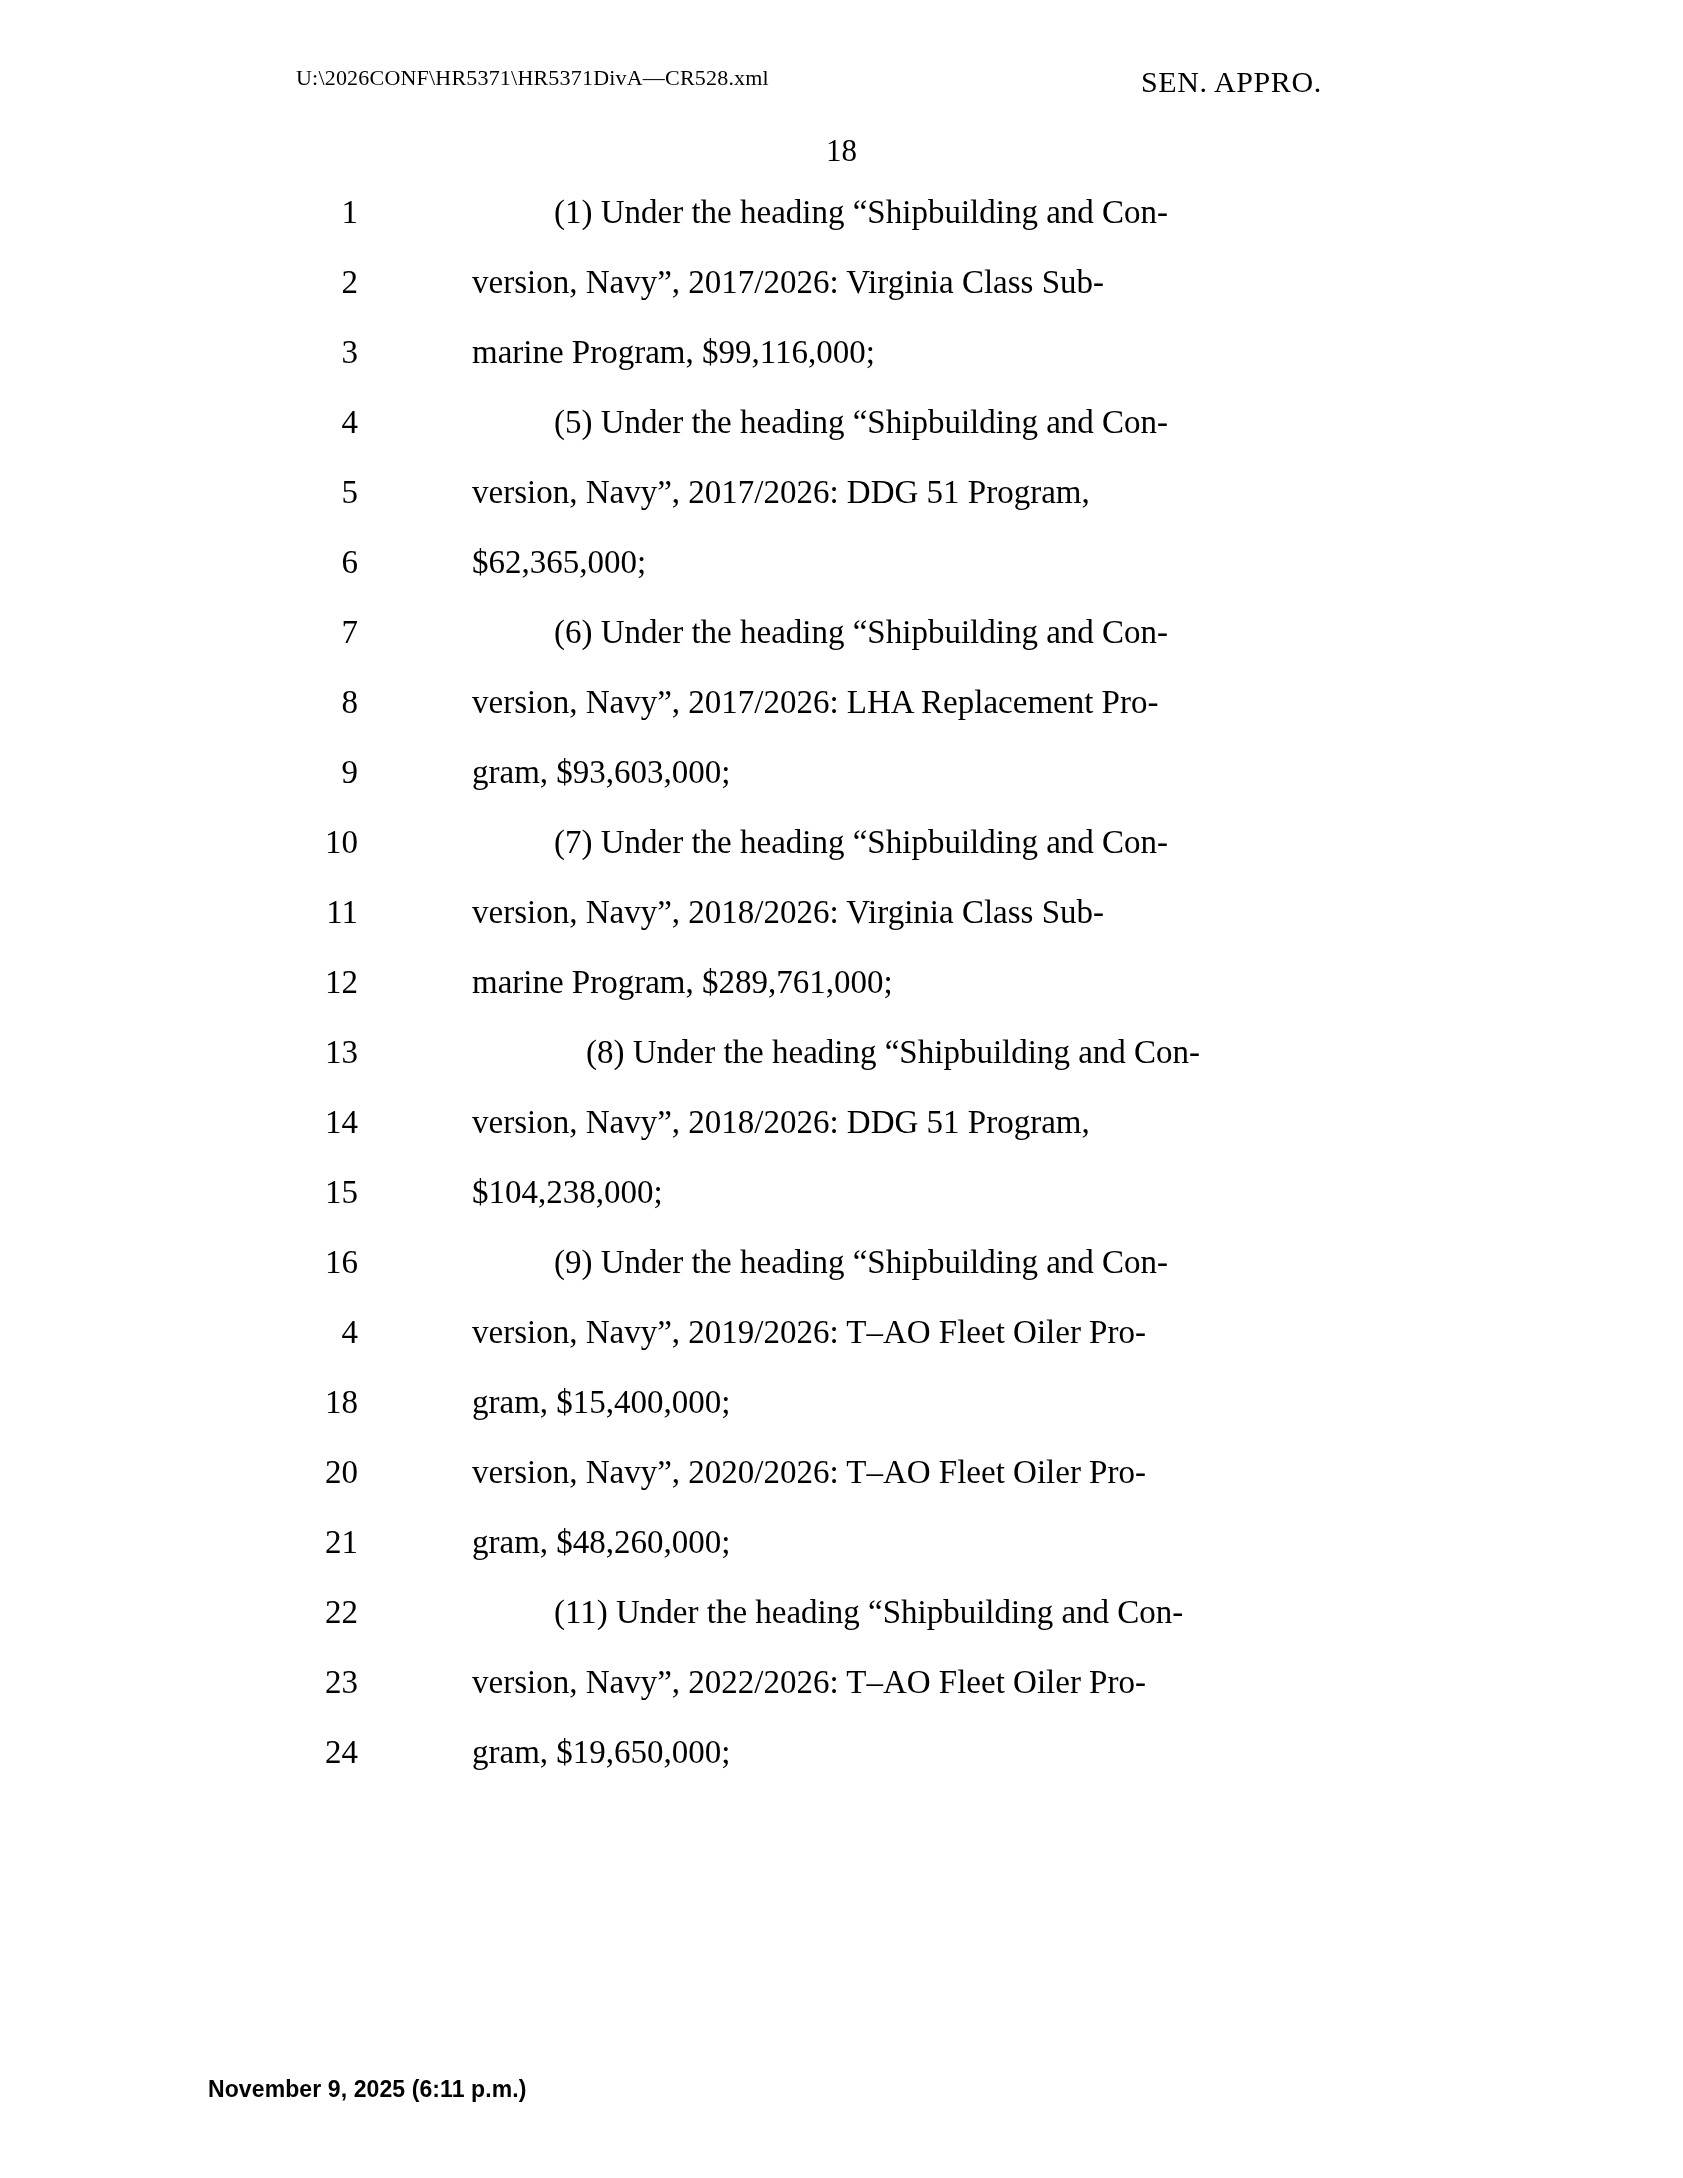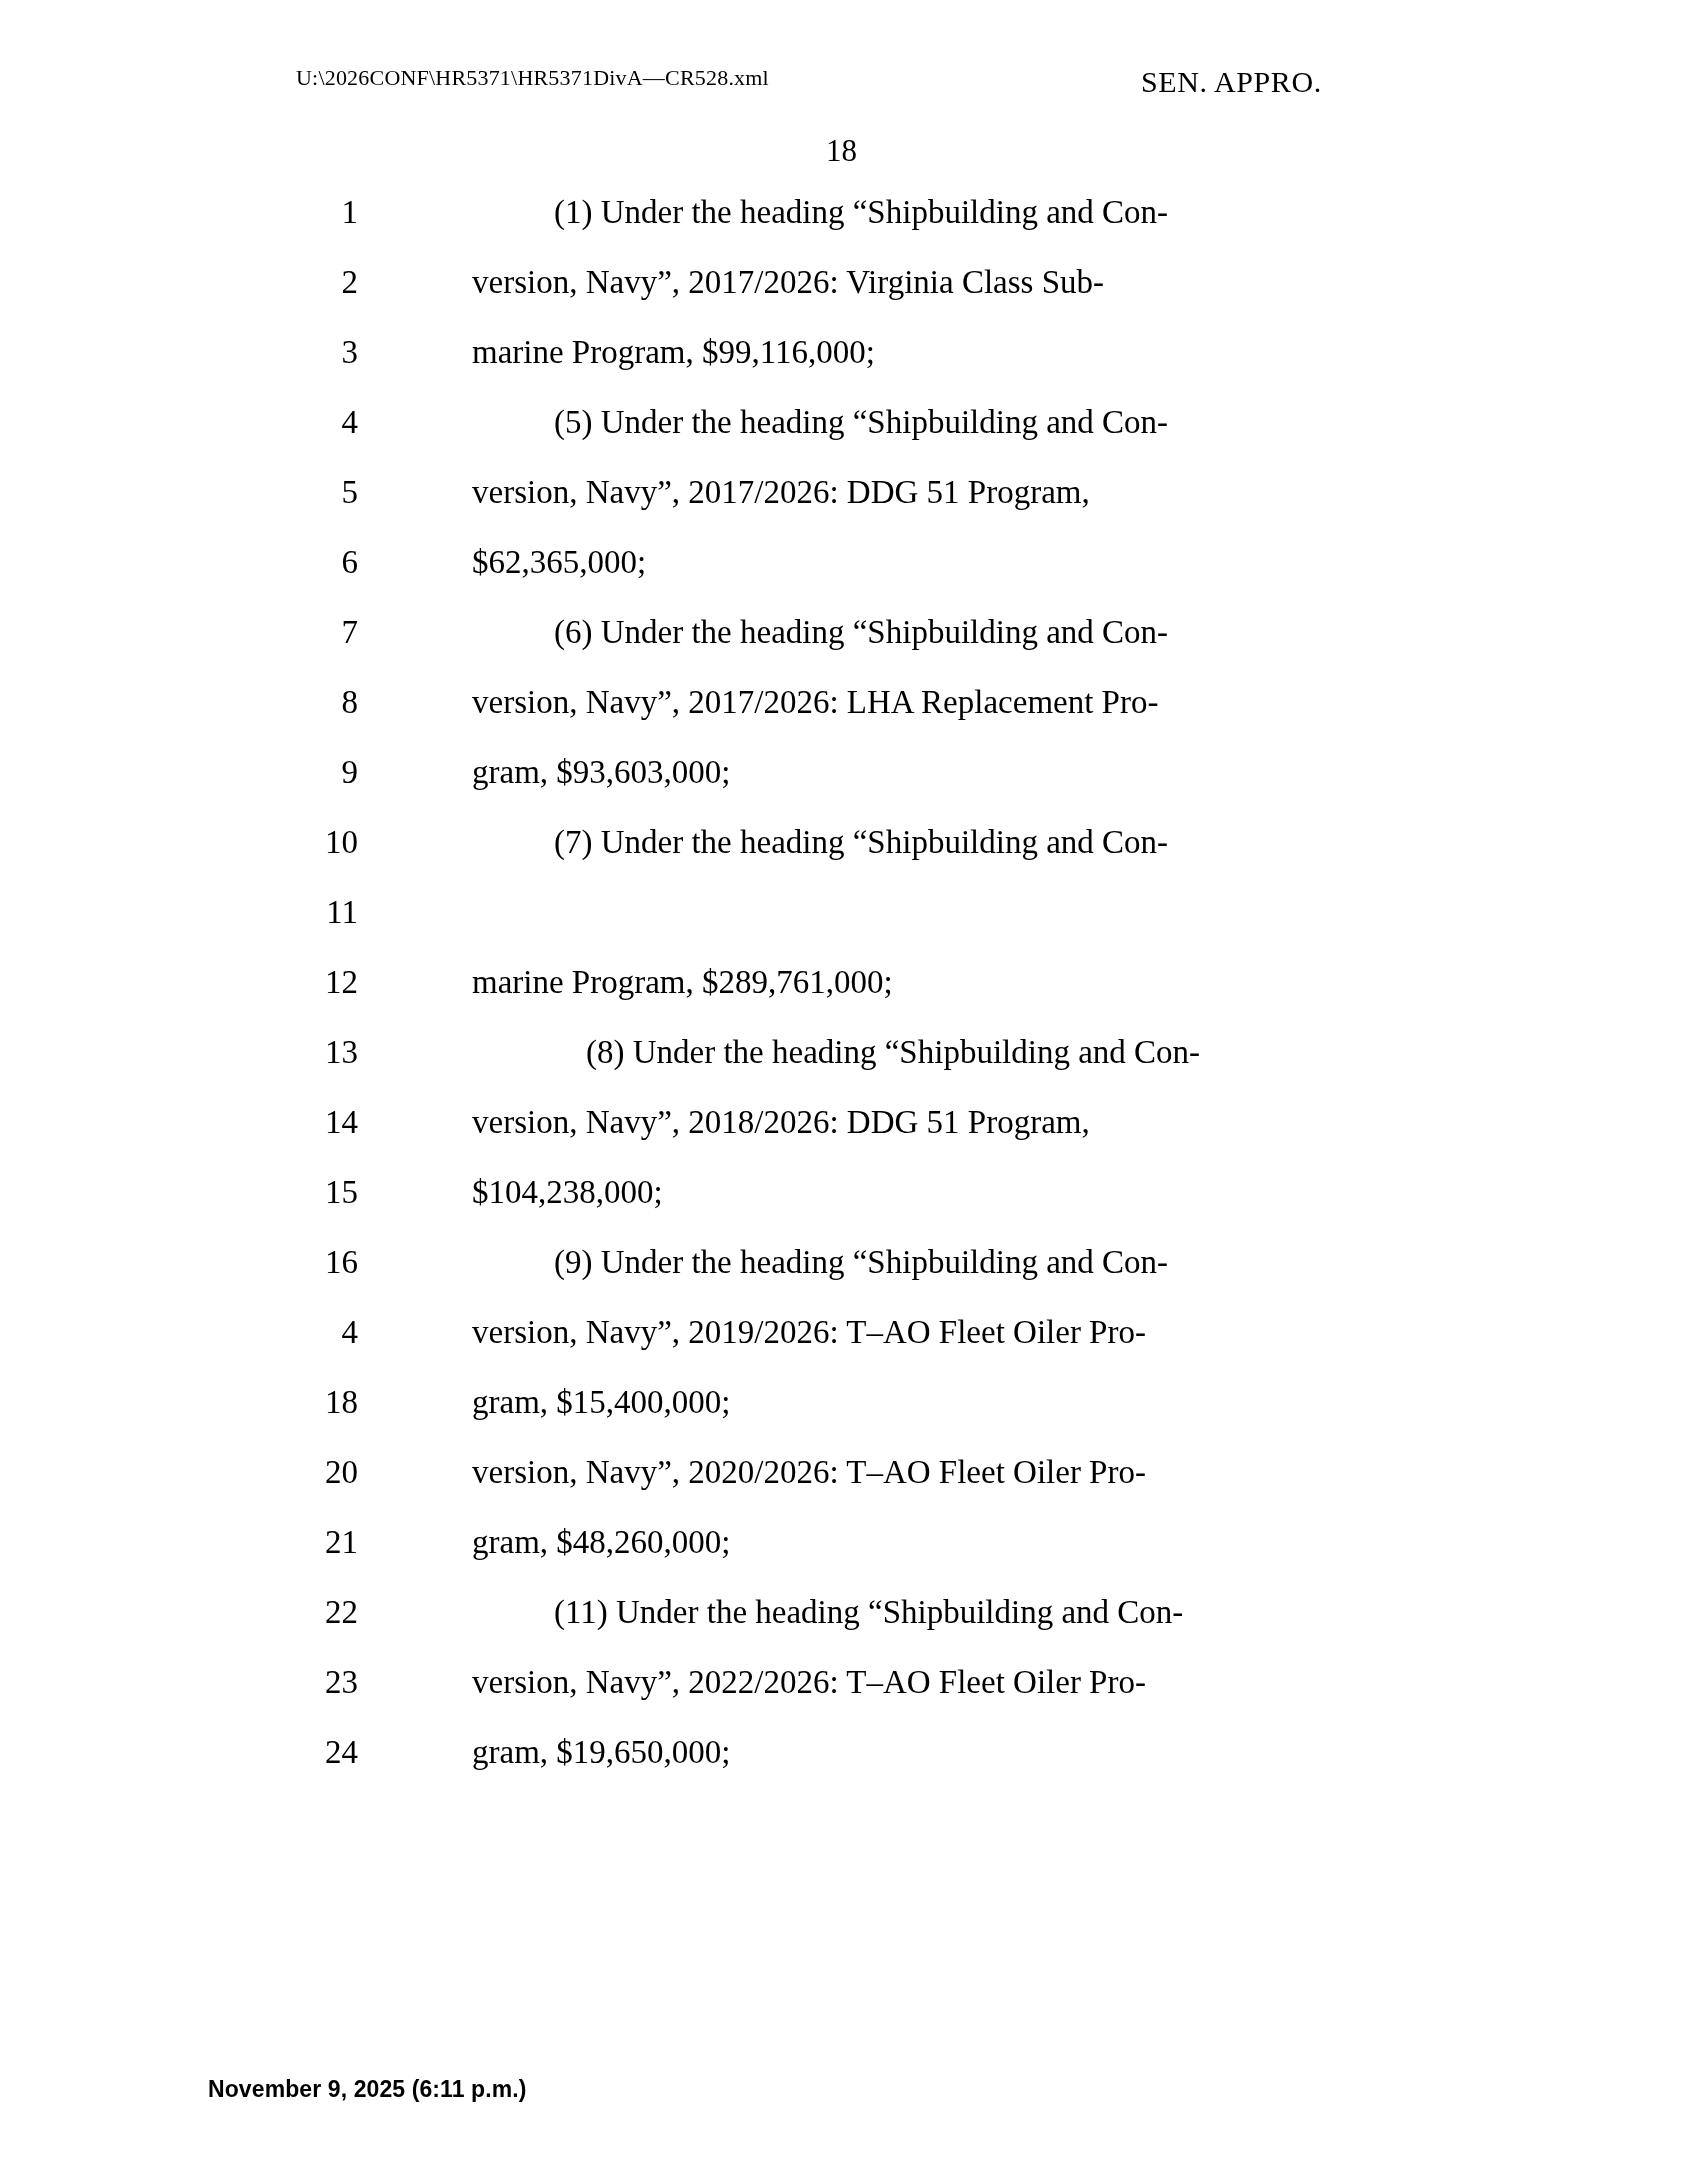--- a/index.html
+++ b/index.html
@@ -161,20 +161,21 @@
       <div class="line-row">
         <div class="line-no">9</div>
         <div class="line-text">gram, $93,603,000;</div>
       </div>
       <div class="line-row">
         <div class="line-no">10</div>
         <div class="line-text indent j" style="word-spacing: 0px;">(7) Under  the  heading  “Shipbuilding  and  Con-</div>
       </div>
       <div class="line-row">
         <div class="line-no">11</div>
+        <div class="line-text j" style="word-spacing: 0px;">version,   Navy”,   2018/2026:   Virginia   Class   Sub-</div>
       </div>
       <div class="line-row">
         <div class="line-no">12</div>
         <div class="line-text">marine Program, $289,761,000;</div>
       </div>
       <div class="line-row">
         <div class="line-no">13</div>
         <div class="line-text indent j" style="word-spacing: 0px; margin-left: 32px;">(8) Under  the  heading  “Shipbuilding  and  Con-</div>
       </div>
       <div class="line-row">

